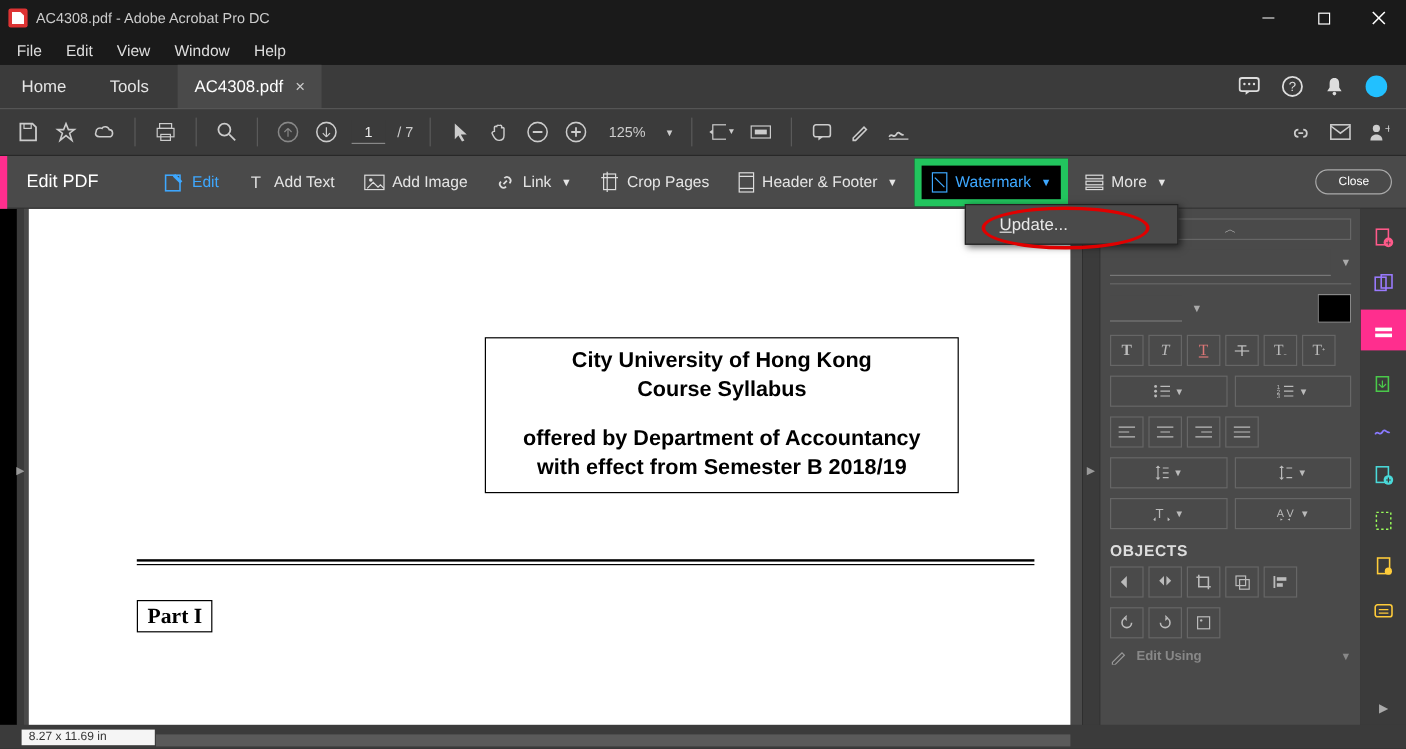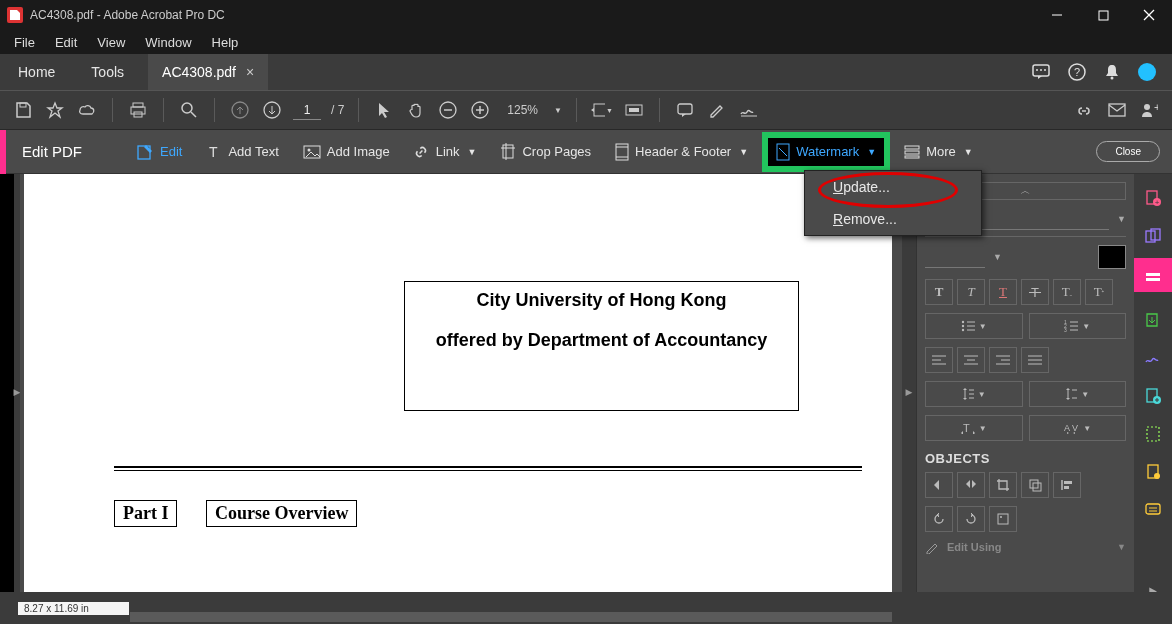--- a/index.html
+++ b/index.html
@@ -70,21 +70,21 @@
 .right-rail .ri { width:20px; height:20px; display:flex; align-items:center; justify-content:center; }
 .right-rail .ri.active { background:#ff2e8e; width:38px; height:34px; margin-top:-6px; padding-top:6px;}
 
 .dropdown { position:absolute; left:804px; top:170px; width:178px; background:#4a4a4a; border:1px solid #222; box-shadow:2px 2px 6px rgba(0,0,0,0.6); z-index:100;}
 .dropdown .dd-item { padding:8px 28px; color:#e8e8e8; font-size:14px; }
 .dropdown .dd-item.hl { background:#4a4a4a; }
 .dropdown .dd-item .ul{text-decoration:underline;}
 
 .red-circle { position:absolute; left:818px; top:172px; width:140px; height:36px; border:3px solid #e00000; border-radius:50%; z-index:101; pointer-events:none;}
 
-.statusbar { position:absolute; bottom:0; left:0; right:0; height:32px; background:#3b3b3b; display:flex; align-items:center;}
+.statusbar { position:absolute; bottom:0; left:0; right:0; height:20px; background:#3b3b3b; display:flex; align-items:center;}
 .statusbar .dim-box { margin-left:18px; padding:0 40px 0 6px; height:13px; background:#f5f5f5; color:#333; font-size:10px; display:flex; align-items:center;}
 .statusbar .scroll-track{position:absolute;left:130px;right:280px;bottom:2px;height:10px;background:#5a5a5a;}
 
 svg { display:block; }
 </style>
 </head>
 <body>
 
 <div class="titlebar">
   <span class="app-icon"></span>
@@ -346,27 +346,28 @@
 </div>
 
 <div class="workspace">
   <div class="left-gutter">
       <span class="tri">▶</span>
     </div>
   <div class="canvas">
     <div class="page">
       <div class="content-box">
         <div>City University of Hong Kong</div>
+        <div>Course Syllabus</div>
         <div style="height:16px;"></div>
         <div>offered by Department of Accountancy</div>
+        <div>with effect from Semester B 2018/19</div>
       </div>
       <div class="hr1"></div>
       <div class="hr2"></div>
       <div class="part-box">Part I</div>
-      <div class="overview-box">Course Overview</div>
     </div>
   </div>
 </div>
 
 <div class="right-gutter">
     <span class="tri">▶</span>
   </div>
 
 <div class="format-panel">
   <div class="chev-up">︿</div>
@@ -599,20 +600,19 @@
         <line x1="5" y1="9" x2="13" y2="9" stroke="#ffcc3a"></line>
       </svg>
     </div>
   <div class="ri" style="margin-top:auto;margin-bottom:10px;">
       <span style="color:#aaa;font-size:10px;">▶</span>
     </div>
 </div>
 
 <div class="dropdown">
   <div class="dd-item"><span class="ul">U</span>pdate...</div>
-  <div class="dd-item"><span class="ul">R</span>emove...</div>
 </div>
 <div class="red-circle"></div>
 
 <div class="statusbar">
   <div class="dim-box">8.27 x 11.69 in</div>
   <div class="scroll-track"></div>
 </div>
 
 </body></html>

